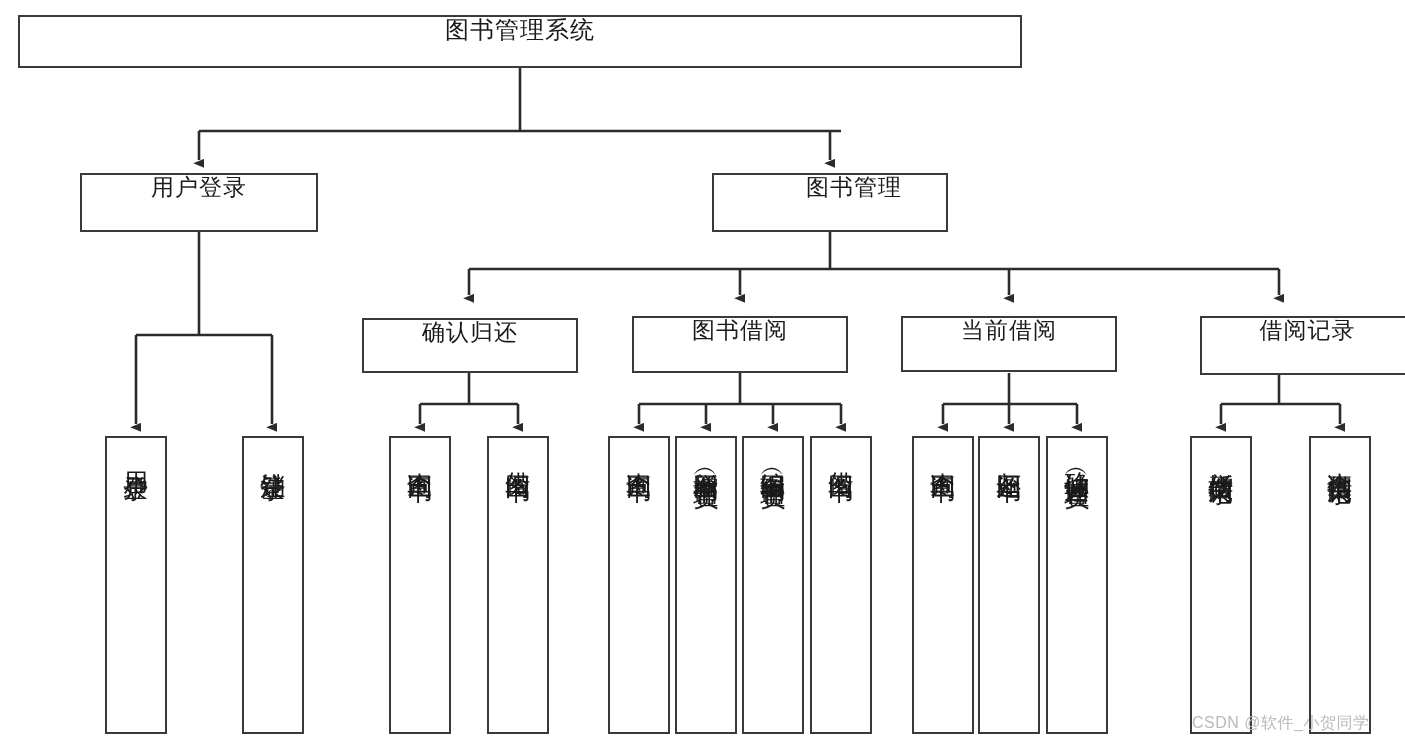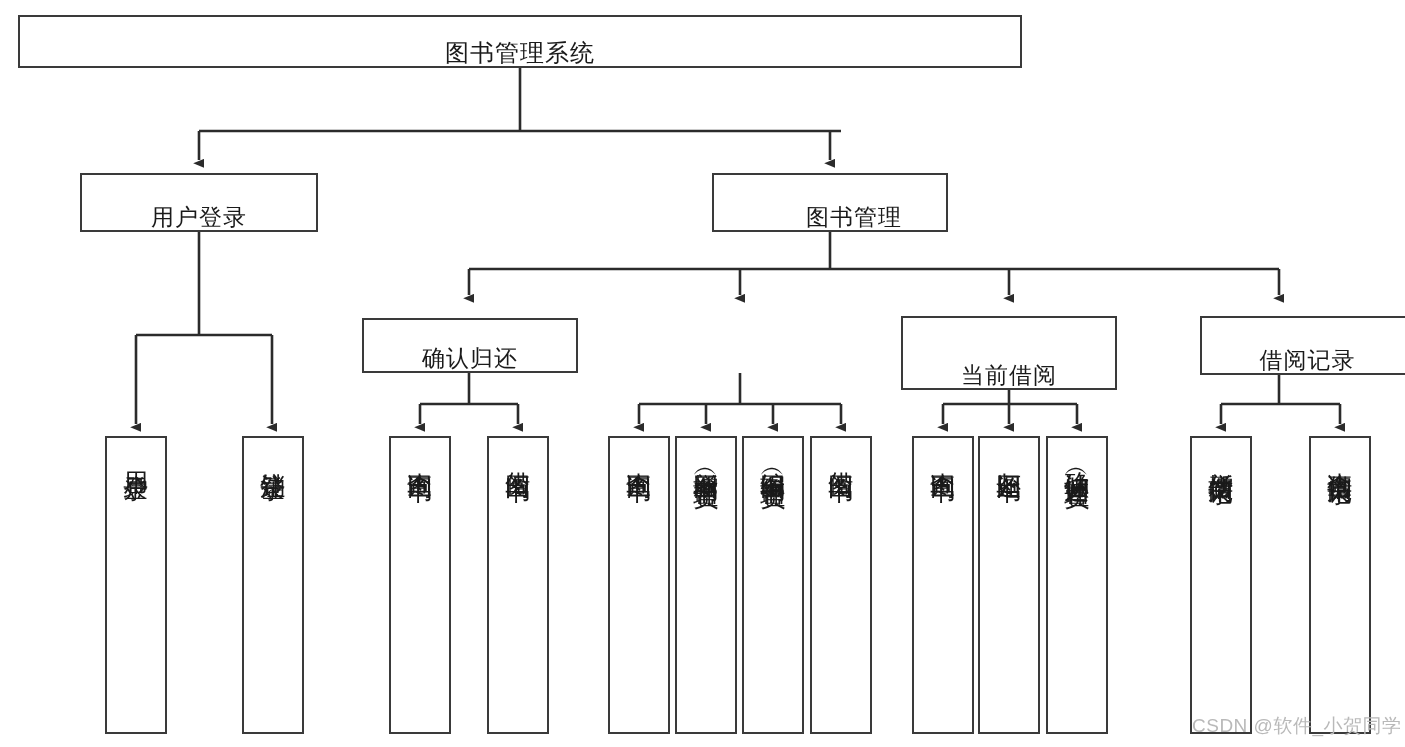--- a/index.html
+++ b/index.html
@@ -26,21 +26,21 @@
     height: 747px;
     pointer-events: none;
   }
   .node {
     position: absolute;
     box-sizing: border-box;
     border: 2.5px solid #3a3a3a;
     background: #ffffff;
     color: #1a1a1a;
     display: flex;
-    align-items: flex-end;
+    align-items: flex-start;
     justify-content: center;
     overflow: hidden;
   }
   .node.horiz {
     font-size: 23px;
     letter-spacing: 1px;
     line-height: 1.1;
     white-space: nowrap;
   }
   .node.root {
@@ -57,21 +57,21 @@
     font-size: 25px;
     line-height: 1.22;
     letter-spacing: 2px;
     white-space: nowrap;
     display: block;
   }
   .watermark {
     position: absolute;
     left: 1192px;
     top: 713px;
-    font-size: 19px;
+    font-size: 16px;
     color: #b9b9b9;
     white-space: nowrap;
     letter-spacing: 0.5px;
   }
 </style>
 </head>
 <body>
 
 <div id="canvas">
 
@@ -135,22 +135,25 @@
   </div>
 
   <div class="node horiz" style="left:712px; top:173px; width:236px; height:59px;padding-left:48px;">
     <span>图书管理</span>
   </div>
 
   <div class="node horiz" style="left:362px; top:318px; width:216px; height:55px;">
     <span>确认归还</span>
   </div>
 
-
-  <div class="node horiz" style="left:901px; top:316px; width:216px; height:74px;">
+  <div class="node horiz" style="left:632px; top:316px; width:216px; height:57px;">
+    <span>图书借阅</span>
+  </div>
+
+  <div class="node horiz" style="left:901px; top:316px; width:216px; height:56px;">
     <span>当前借阅</span>
   </div>
 
   <div class="node horiz" style="left:1200px; top:316px; width:215px; height:59px;">
     <span>借阅记录</span>
   </div>
 
   <div class="node vert" style="left:105px; top:436px; width:62px; height:298px;">
     <span class="vtext">用户登录</span>
   </div>

